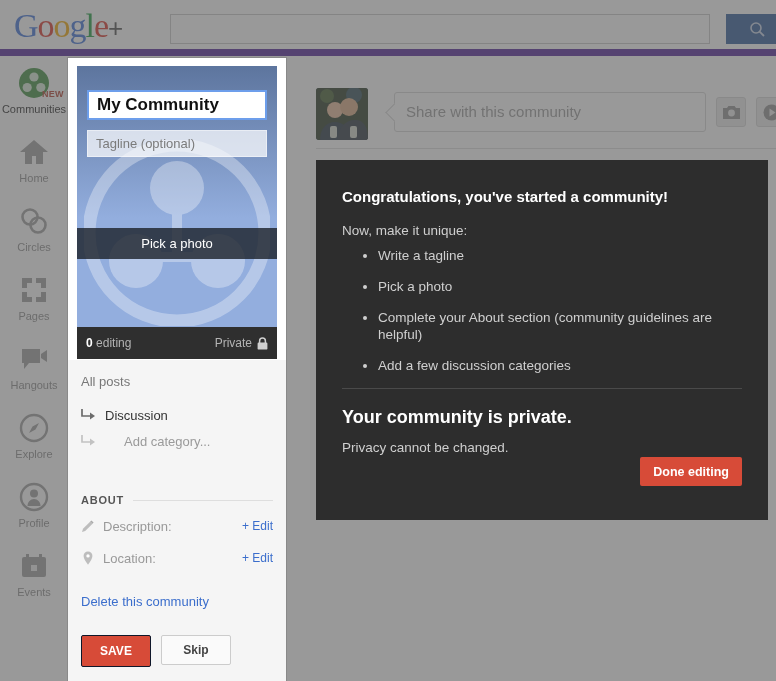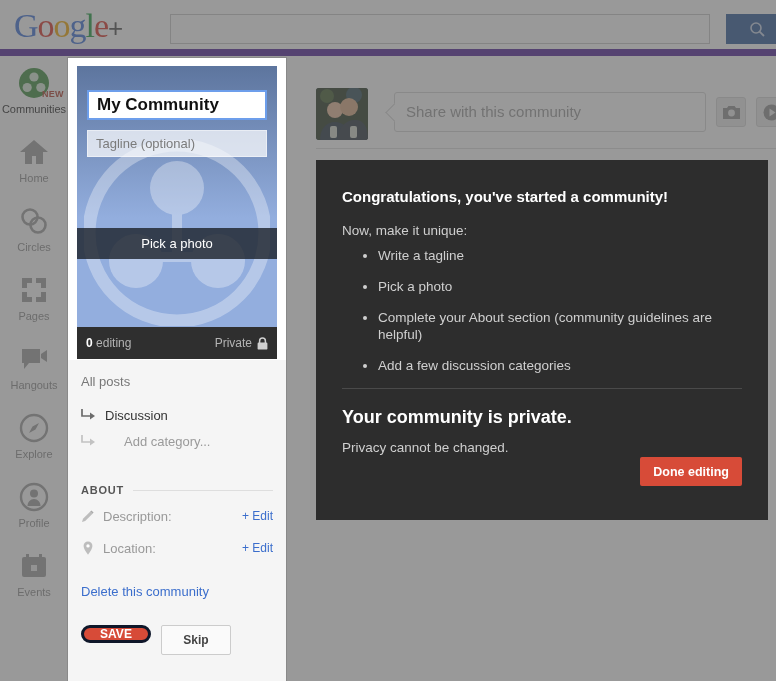--- a/index.html
+++ b/index.html
@@ -174,39 +174,39 @@
   
   .panel { position: absolute; left: 0; top: 302px; width: 218px; padding: 14px 13px 0 13px; }
   .allposts { font-size: 13px; color: #777; margin-bottom: 13px; }
   .cat-row {
     display: flex; align-items: center; gap: 9px;
     font-size: 13px; color: #333; height: 26px; cursor: pointer;
   }
   .cat-row.dim-row { color: #9a9a9a; gap: 28px; }
   .about-head {
     display: flex; align-items: center; gap: 9px;
-    margin-top: 30px; margin-bottom: 4px;
+    margin-top: 40px; margin-bottom: 4px;
   }
   .about-head span { font-size: 11px; font-weight: bold; color: #555; letter-spacing: .8px; }
   .about-head i { flex: 1; height: 1px; background: #dedede; display: block; }
   .about-row {
     display: flex; align-items: center;
     height: 32px; font-size: 13px; color: #999;
   }
   .about-row .lbl { flex: 1; margin-left: 8px; }
   .edit-link { color: #3b6ecc; font-size: 12px; cursor: pointer; }
   .del-link {
     display: block; margin-top: 20px;
     font-size: 13px; color: #3b6ecc; cursor: pointer;
   }
   .btn-row { display: flex; gap: 10px; margin-top: 26px; }
   .btn-save {
-    width: 70px; height: 18px; background: #d74b38;
+    width: 70px; height: 32px; background: #d74b38;
     color: #fff; font-size: 12px; font-weight: bold;
-    border: 3px solid #0f172a; border-radius: 12px;
+    border: 1px solid #0f172a; border-radius: 2px;
     display: flex; align-items: center; justify-content: center; cursor: pointer;
   }
   .btn-skip {
     width: 70px; height: 30px; background: #fafafa;
     color: #444; font-size: 12px; font-weight: bold;
     border: 1px solid #ccc; border-radius: 2px;
     display: flex; align-items: center; justify-content: center; cursor: pointer;
   }
 
   

